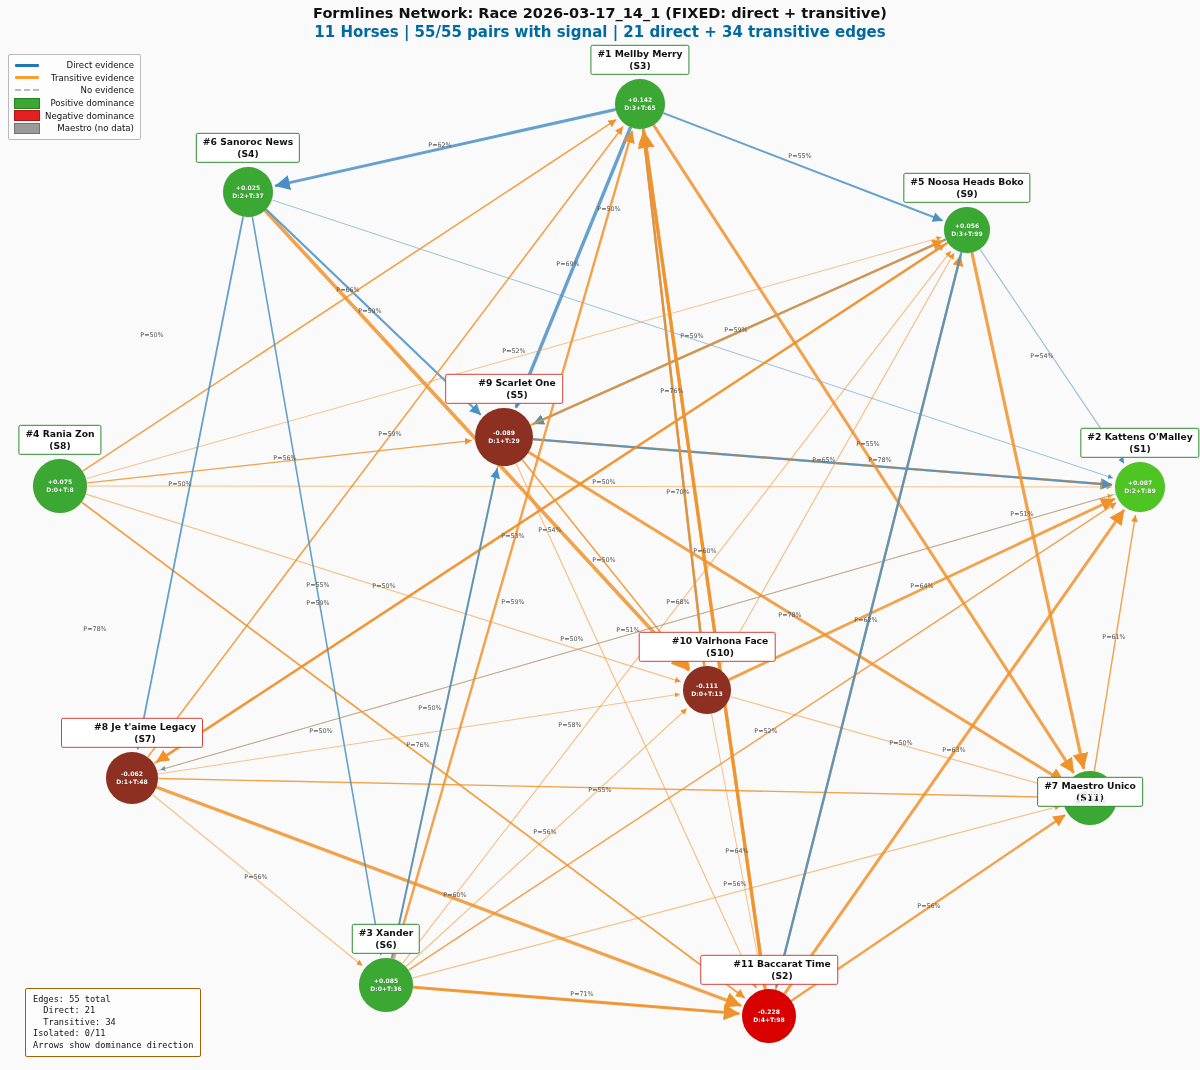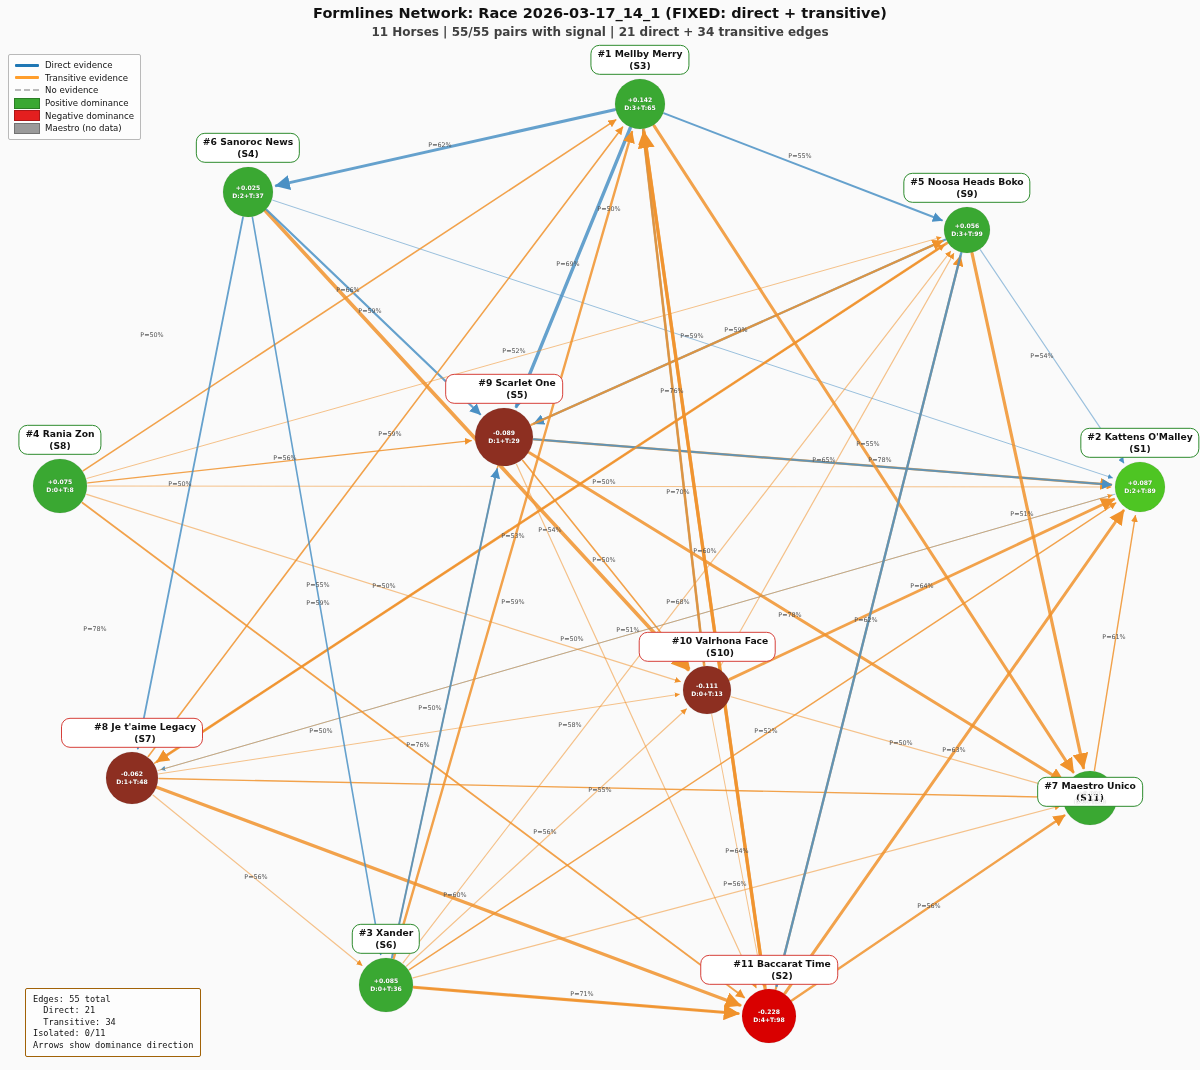--- a/index.html
+++ b/index.html
@@ -13,31 +13,31 @@
   
   .title-block{
     position:absolute;left:0;top:4px;width:1200px;text-align:center;
     pointer-events:none;
   }
   .title-line1{
     font-size:14.5px;font-weight:bold;color:#111;line-height:19px;
     font-family:"DejaVu Sans","Liberation Sans",sans-serif;
   }
   .title-line2{
-    font-size:12px;font-weight:bold;color:#404040;line-height:19px;
+    font-size:15px;font-weight:bold;color:#0369a1;line-height:19px;
     font-family:"DejaVu Sans","Liberation Sans",sans-serif;
   }
 
   
   .legend{
     position:absolute;left:8px;top:54px;
     background:#fdfdfd;border:1px solid #b9b9b9;border-radius:2px;
     padding:4px 6px 4px 5px;
   }
-  .legend-row{display:flex;align-items:center;height:12.6px;}
+  .legend-row{display:flex;align-items:center;height:12.6px;justify-content:space-between;}
   .legend-key{width:26px;height:12px;display:flex;align-items:center;justify-content:center;margin-right:5px;}
   .lk-line{width:24px;height:3px;border-radius:1px;}
   .lk-dash{width:24px;height:0;border-top:2px dashed #bbbbbb;}
   .lk-patch{width:24px;height:9px;border:1px solid rgba(0,0,0,.25);}
   .legend-label{font-size:8.6px;color:#111;white-space:nowrap;
     font-family:"DejaVu Sans","Liberation Sans",sans-serif;}
 
   
   .infobox{
     position:absolute;left:25px;top:988px;
@@ -51,21 +51,21 @@
   svg#graph{position:absolute;left:0;top:0;width:1200px;height:1070px;}
 
   .edge-label{
     font-family:"DejaVu Sans","Liberation Sans",sans-serif;
     font-size:6.4px;fill:#555;
   }
 
   
   .nodebox{
     position:absolute;transform:translate(-50%,-100%);
-    background:#ffffff;border-radius:9px;
+    background:#ffffff;border-radius:2px;
     padding:2px 6px 3px 6px;text-align:center;white-space:nowrap;
     font-family:"DejaVu Sans","Liberation Sans",sans-serif;
     font-size:9.2px;font-weight:bold;color:#111;line-height:11.6px;
   }
   .nodebox.pos{border:1.3px solid #2e8b2e;}
   .nodebox.neg{border:1.3px solid #d6403a;padding-left:32px;}
 
   .node-metric{
     position:absolute;transform:translate(-50%,-50%);
     text-align:center;pointer-events:none;

